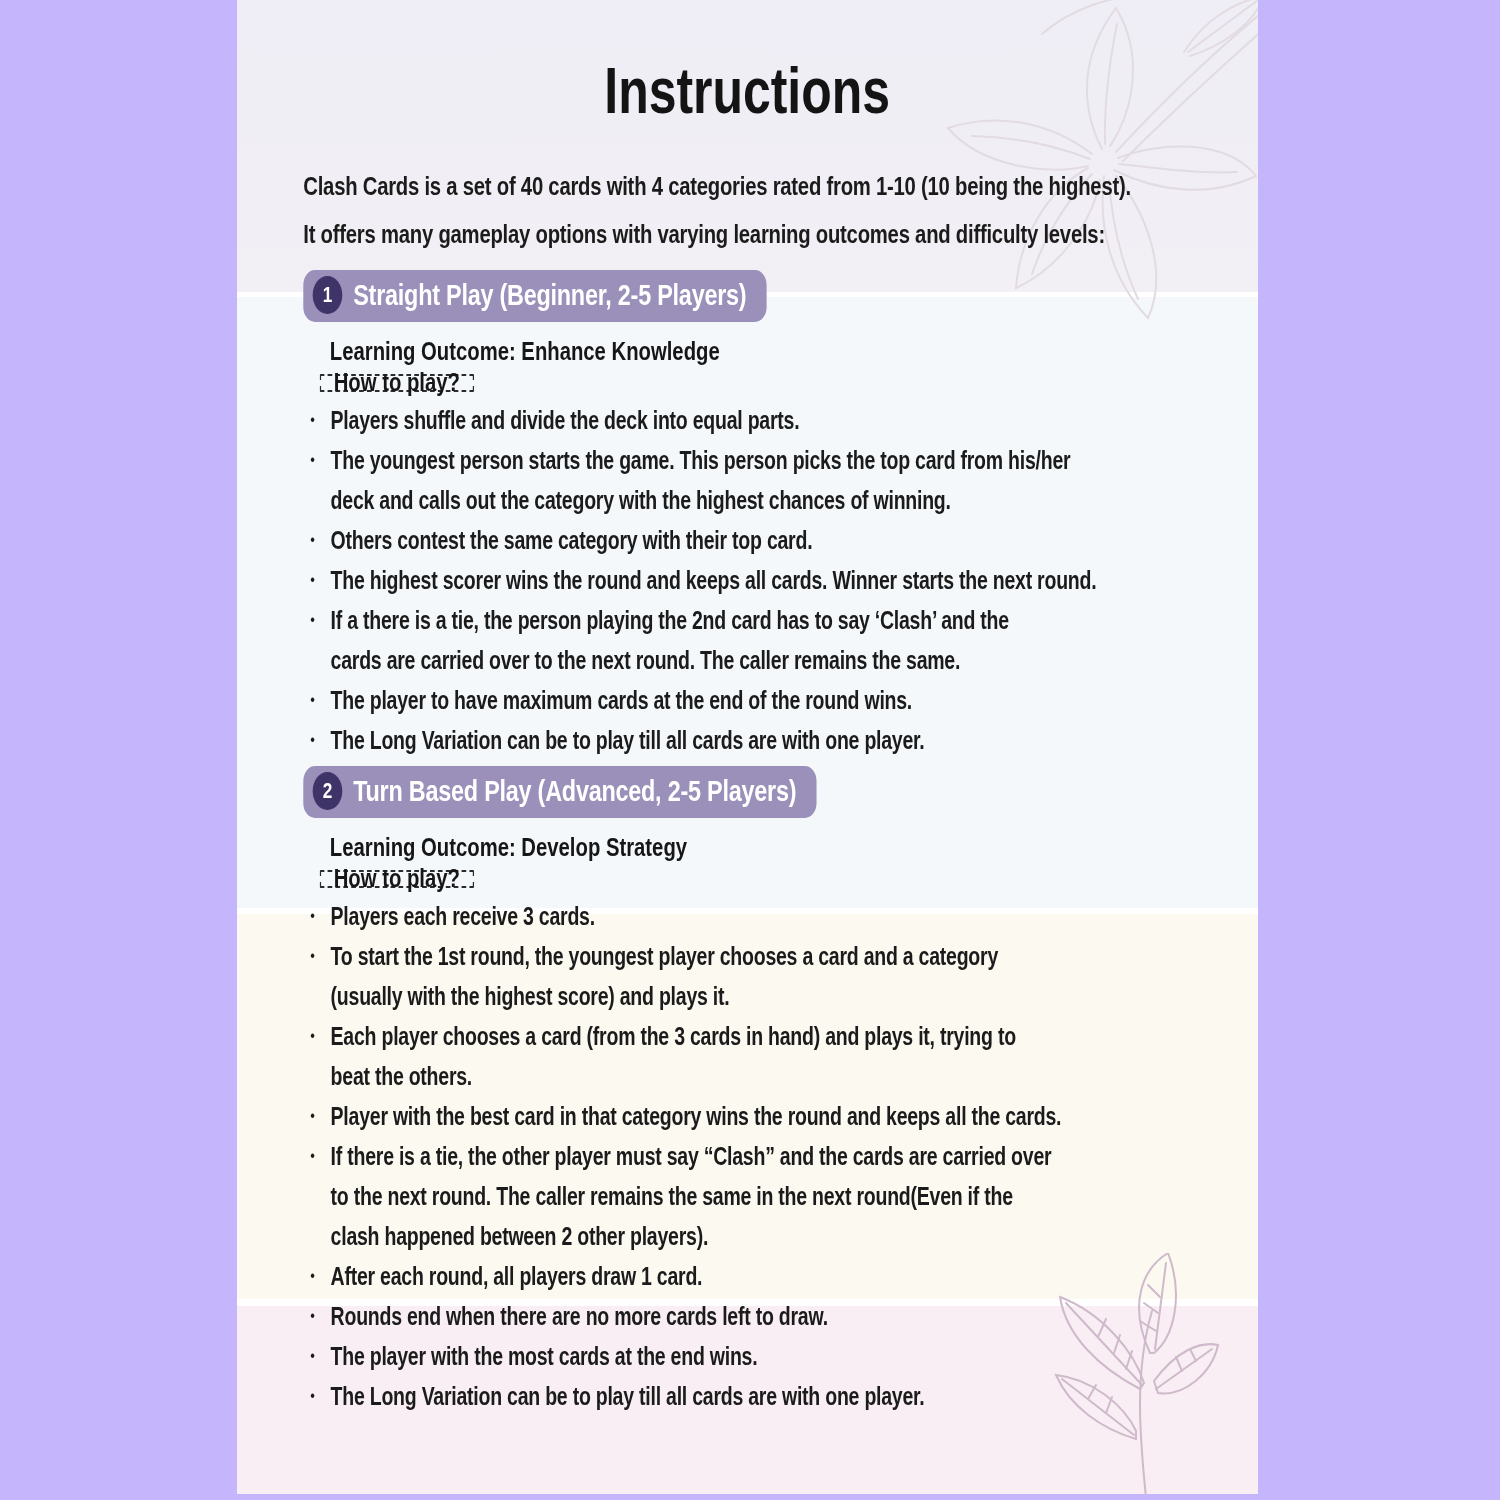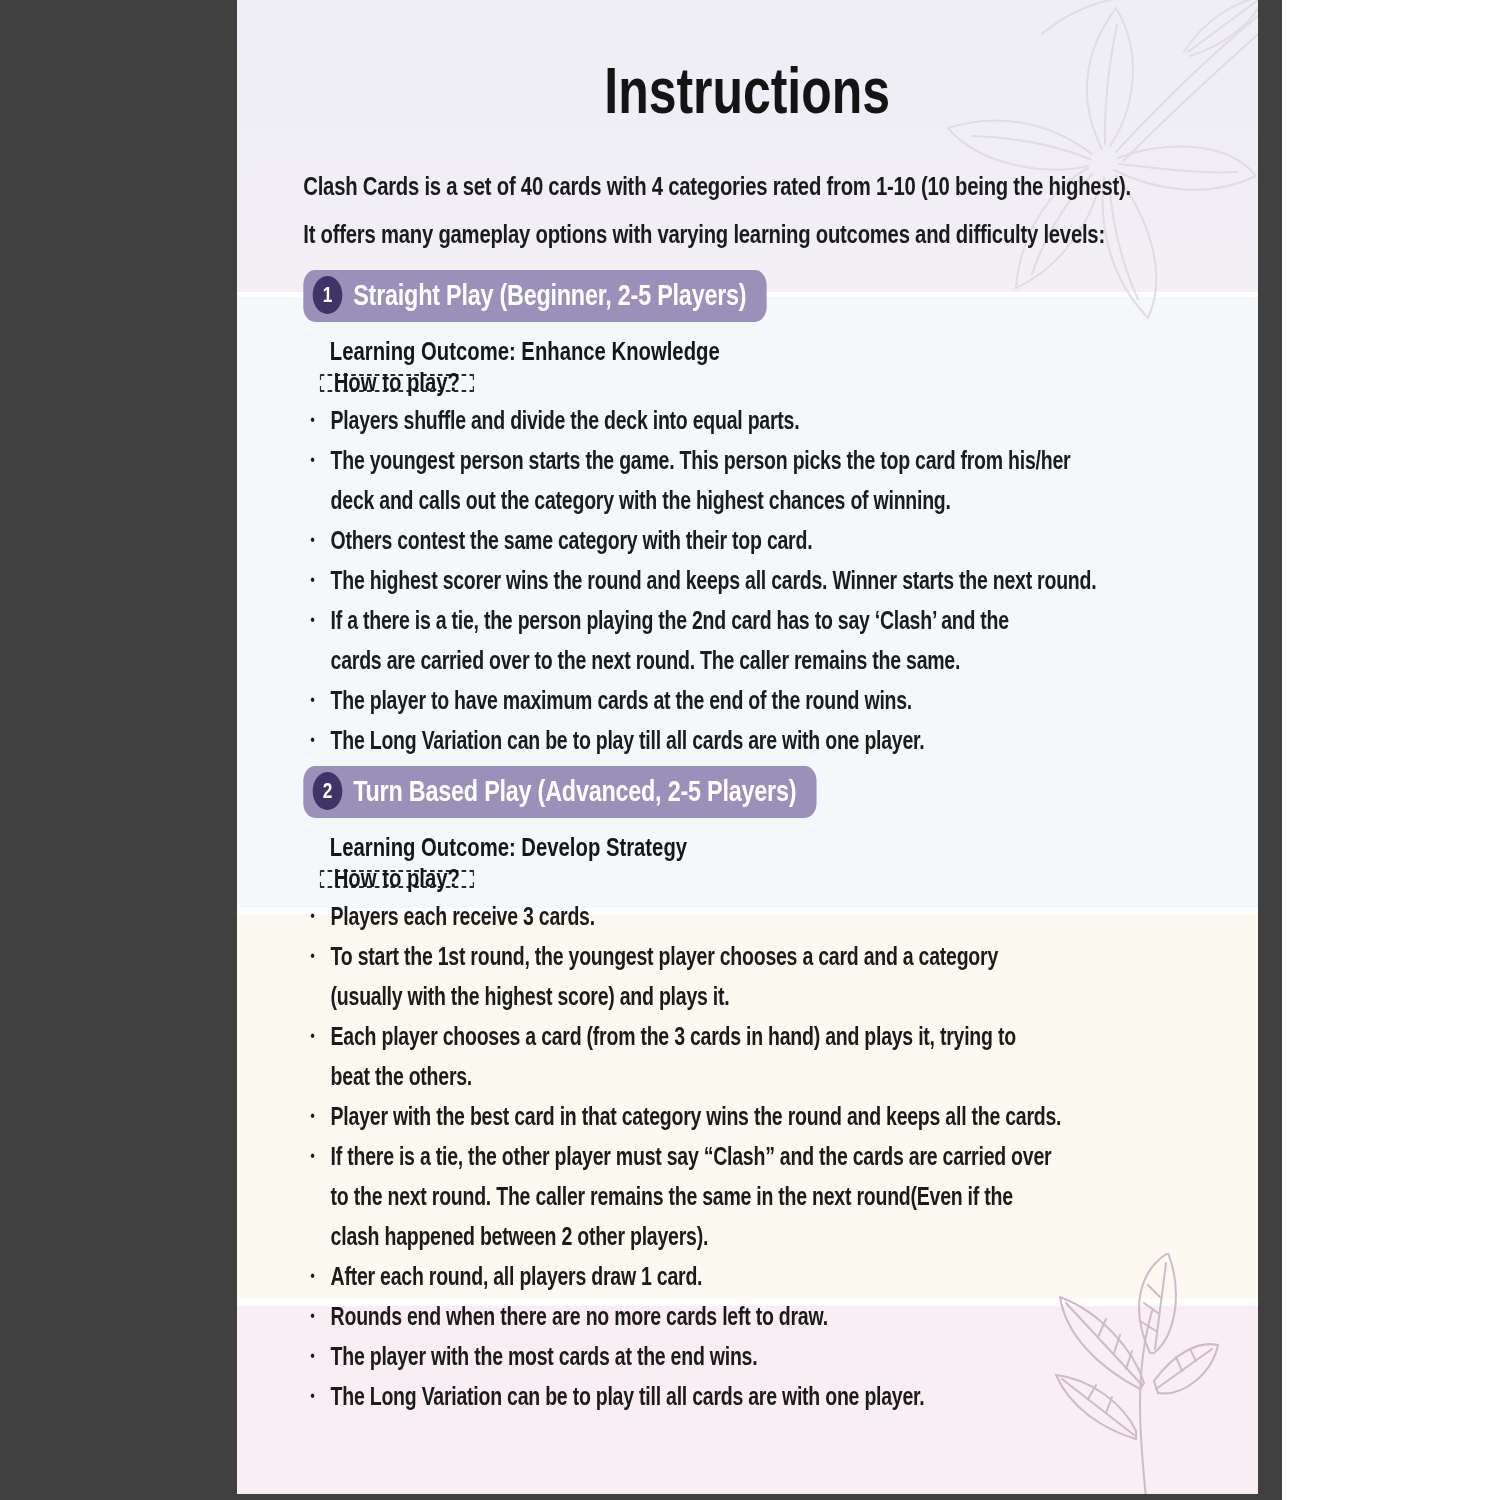--- a/index.html
+++ b/index.html
@@ -1,17 +1,17 @@
 <!DOCTYPE html>
 <html><head>
 <meta charset="utf-8">
 <style>
   html,body{margin:0;padding:0;background:#ffffff;}
   .page{
-    position:relative;width:1282px;height:1500px;background:#404040;overflow:hidden;
+    position:relative;width:1500px;height:1500px;background:#c4b5fd;overflow:hidden;
     font-family:"Liberation Sans", sans-serif;color:#1a1a1a;
   }
   .sheet{position:absolute;left:237px;top:0;width:1021px;height:1494px;overflow:hidden;background:#ffffff;}
   .band{position:absolute;left:0;width:100%;}
   .band1{top:0;height:292px;background:linear-gradient(#efedf5,#f2f0f5);}
   .band2{top:297px;height:611px;background:#f4f8fa;}
   .band3{top:914px;height:385px;background:#fbf9f0;}
   .band4{top:1306px;height:188px;background:#f9eef3;}
   .decor{position:absolute;z-index:1;pointer-events:none;}
   .decor-flower{top:-6px;right:-14px;}

